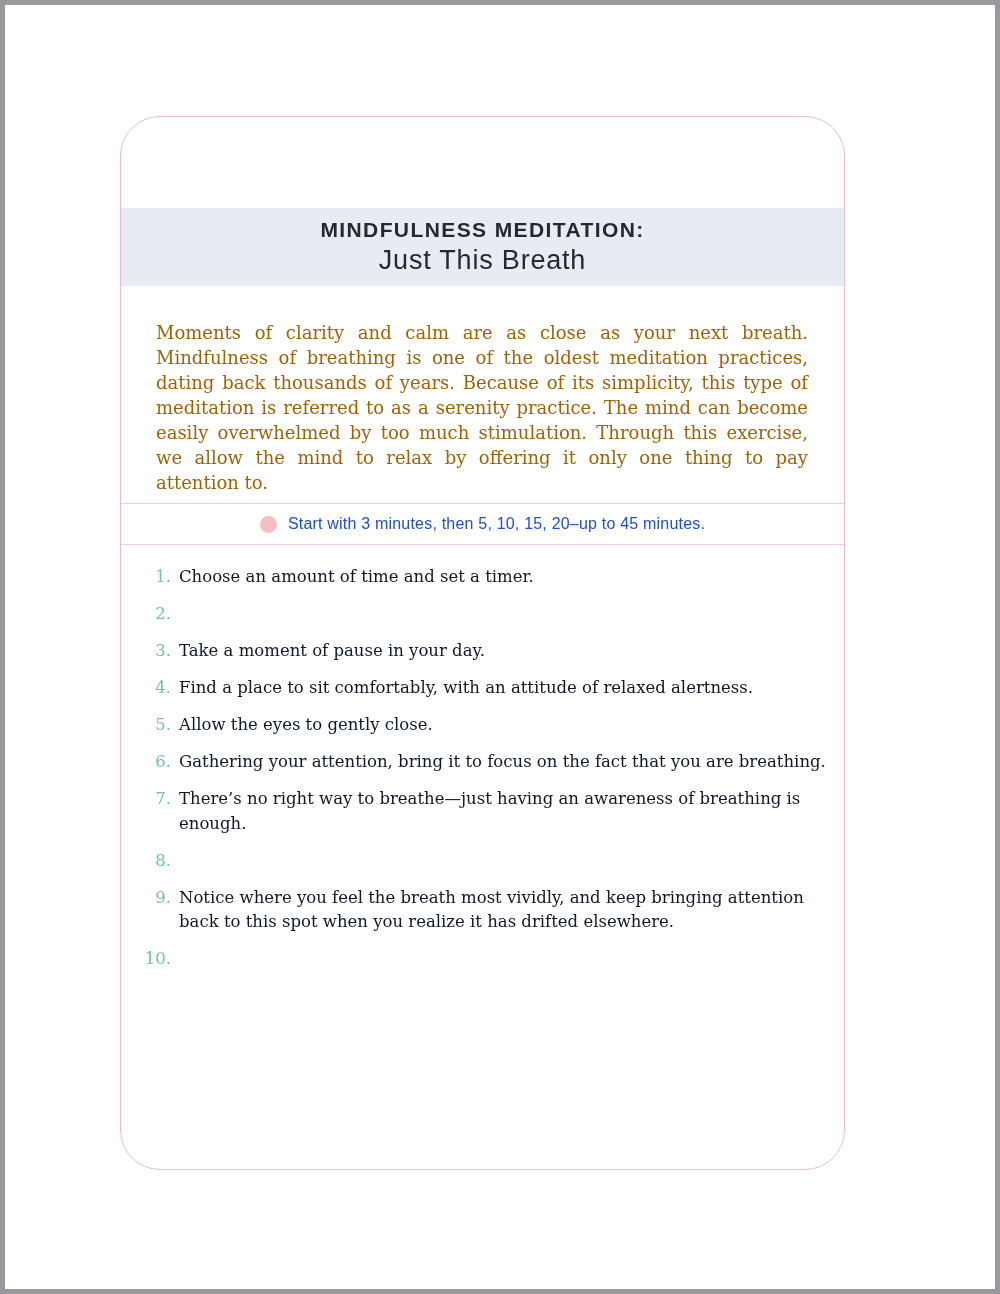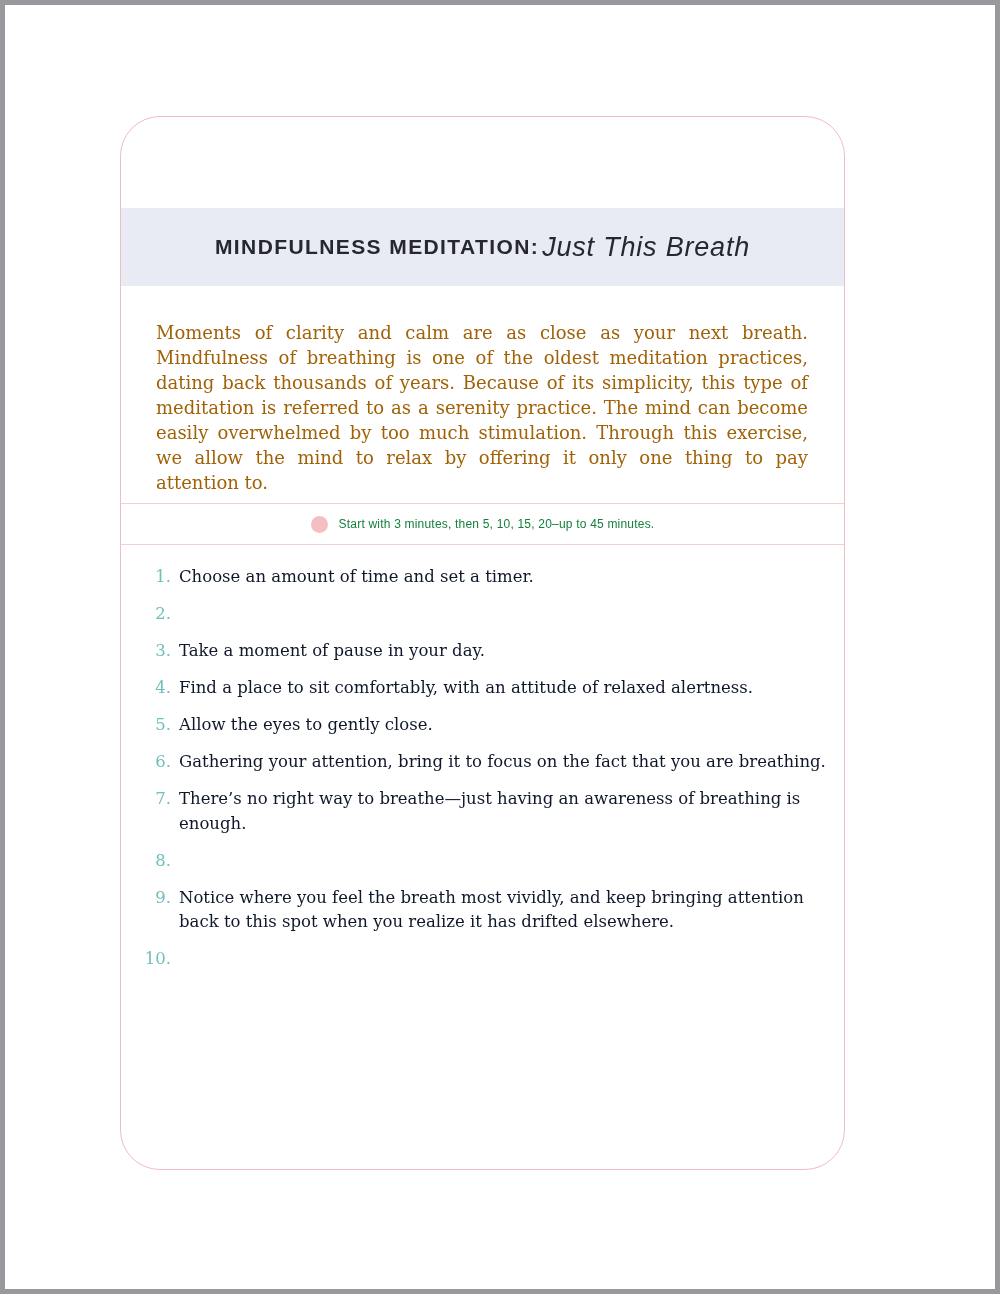--- a/index.html
+++ b/index.html
@@ -32,34 +32,33 @@
     overflow: hidden;
   }
   .band {
     position: absolute;
     left: 0;
     top: 91px;
     width: 100%;
     height: 78px;
     background: var(--band-lavender, #e8ebf4);
     display: flex;
-    flex-direction: row;
+    flex-direction: column;
     align-items: center;
     justify-content: center;
     gap: 3px;
   }
   .eyebrow {
     font-size: 21px;
     font-weight: bold;
     letter-spacing: 1.4px;
     color: #26282e;
   }
   .title-italic {
     font-size: 27px;
-    font-style: italic;
     letter-spacing: 0.8px;
     color: #26282e;
   }
   .intro {
     position: absolute;
     left: 35px;
     top: 203px;
     width: 652px;
     margin: 0;
     font-family: "DejaVu Serif", serif;
@@ -84,23 +83,23 @@
     background: #ffffff;
   }
   .callout-dot {
     width: 17px;
     height: 17px;
     border-radius: 50%;
     background: var(--dot-pink, #f5bfc2);
     flex: none;
   }
   .callout-text {
-    font-size: 12px;
+    font-size: 16px;
     letter-spacing: 0.2px;
-    color: #15803d;
+    color: #1d4ed8;
   }
   .steps {
     position: absolute;
     left: 0;
     top: 448px;
     width: 100%;
     margin: 0;
     padding: 0;
     list-style: none;
   }

